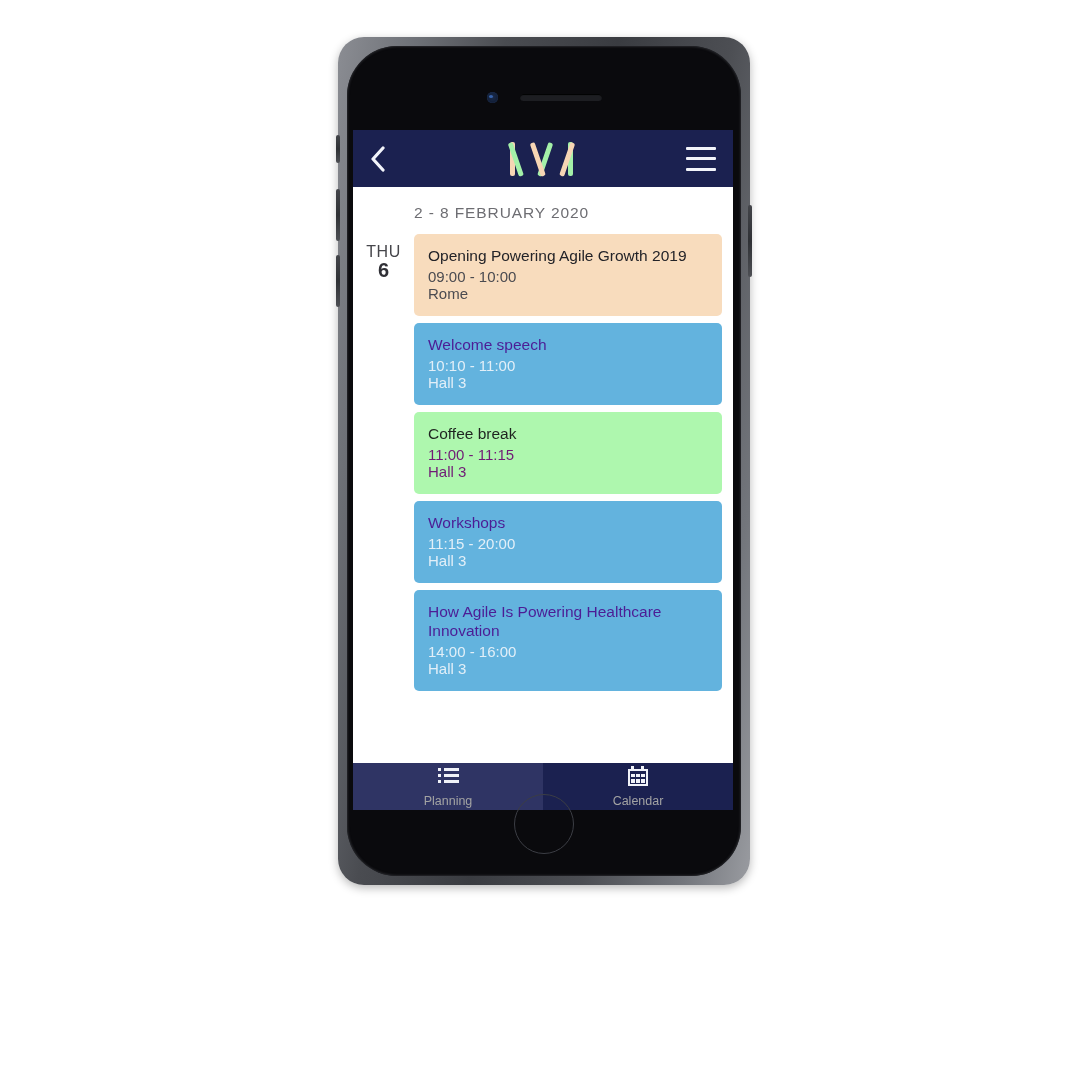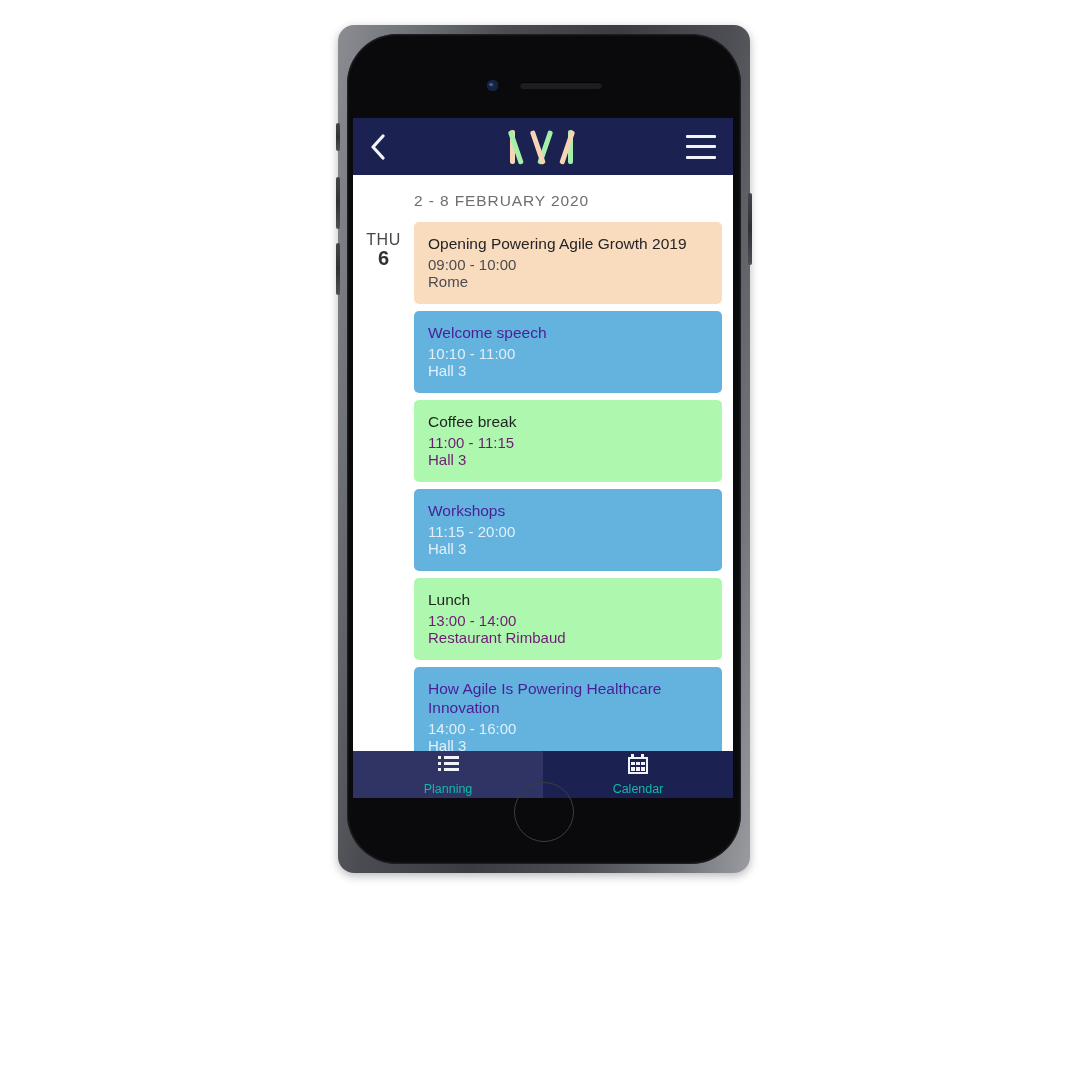--- a/index.html
+++ b/index.html
@@ -12,24 +12,24 @@
     height: 1080px;
     overflow: hidden;
     font-family: "Liberation Sans", sans-serif;
     position: relative;
   }
 
   
   #phone-frame {
     position: absolute;
     left: 338px;
-    top: 25px;
+    top: 37px;
     width: 412px;
     height: 848px;
-    border-radius: 16px;
+    border-radius: 26px;
     background: linear-gradient(100deg, #8b8d93 0%, #6e7177 14%, #4a4c51 30%,
                                  #3a3c41 50%, #4c4e53 70%, #73767c 88%, #9a9ca1 100%);
     box-shadow: 0 3px 10px rgba(0,0,0,0.28);
   }
   #phone-bezel {
     position: absolute;
     left: 9px;
     top: 9px;
     right: 9px;
     bottom: 9px;
@@ -212,21 +212,21 @@
     display: flex;
   }
   .tab-item {
     flex: 1 1 50%;
     display: flex;
     flex-direction: column;
     align-items: center;
     justify-content: center;
     gap: 8px;
     cursor: pointer;
-    color: #14b8a6;
+    color: #a3a3a3;
   }
   .tab-item.active   { background: #2f3464; }
   .tab-item.inactive { background: #1b2150; }
   .tab-label { font-size: 12.5px; line-height: 14px; }
   .tab-icon  { height: 20px; display: flex; align-items: center; }
 
   
   .list-icon { width: 21px; display: flex; flex-direction: column; gap: 3px; }
   .list-icon .li-line { display: flex; align-items: center; gap: 3px; }
   .list-icon .li-dot  { width: 3px; height: 3px; background: #f0f2f8; }
@@ -343,28 +343,20 @@
 
         <div class="agenda-row">
           <div class="day-gutter"></div>
           <div class="event-card card-blue">
             <div class="ev-title">Workshops</div>
             <div class="ev-time">11:15 - 20:00</div>
             <div class="ev-place">Hall 3</div>
           </div>
         </div>
 
-        <div class="agenda-row">
-          <div class="day-gutter"></div>
-          <div class="event-card card-green">
-            <div class="ev-title">Lunch</div>
-            <div class="ev-time">13:00 - 14:00</div>
-            <div class="ev-place">Restaurant Rimbaud</div>
-          </div>
-        </div>
 
         <div class="agenda-row">
           <div class="day-gutter"></div>
           <div class="event-card card-blue">
             <div class="ev-title">How Agile Is Powering Healthcare Innovation</div>
             <div class="ev-time">14:00 - 16:00</div>
             <div class="ev-place">Hall 3</div>
           </div>
         </div>
 

